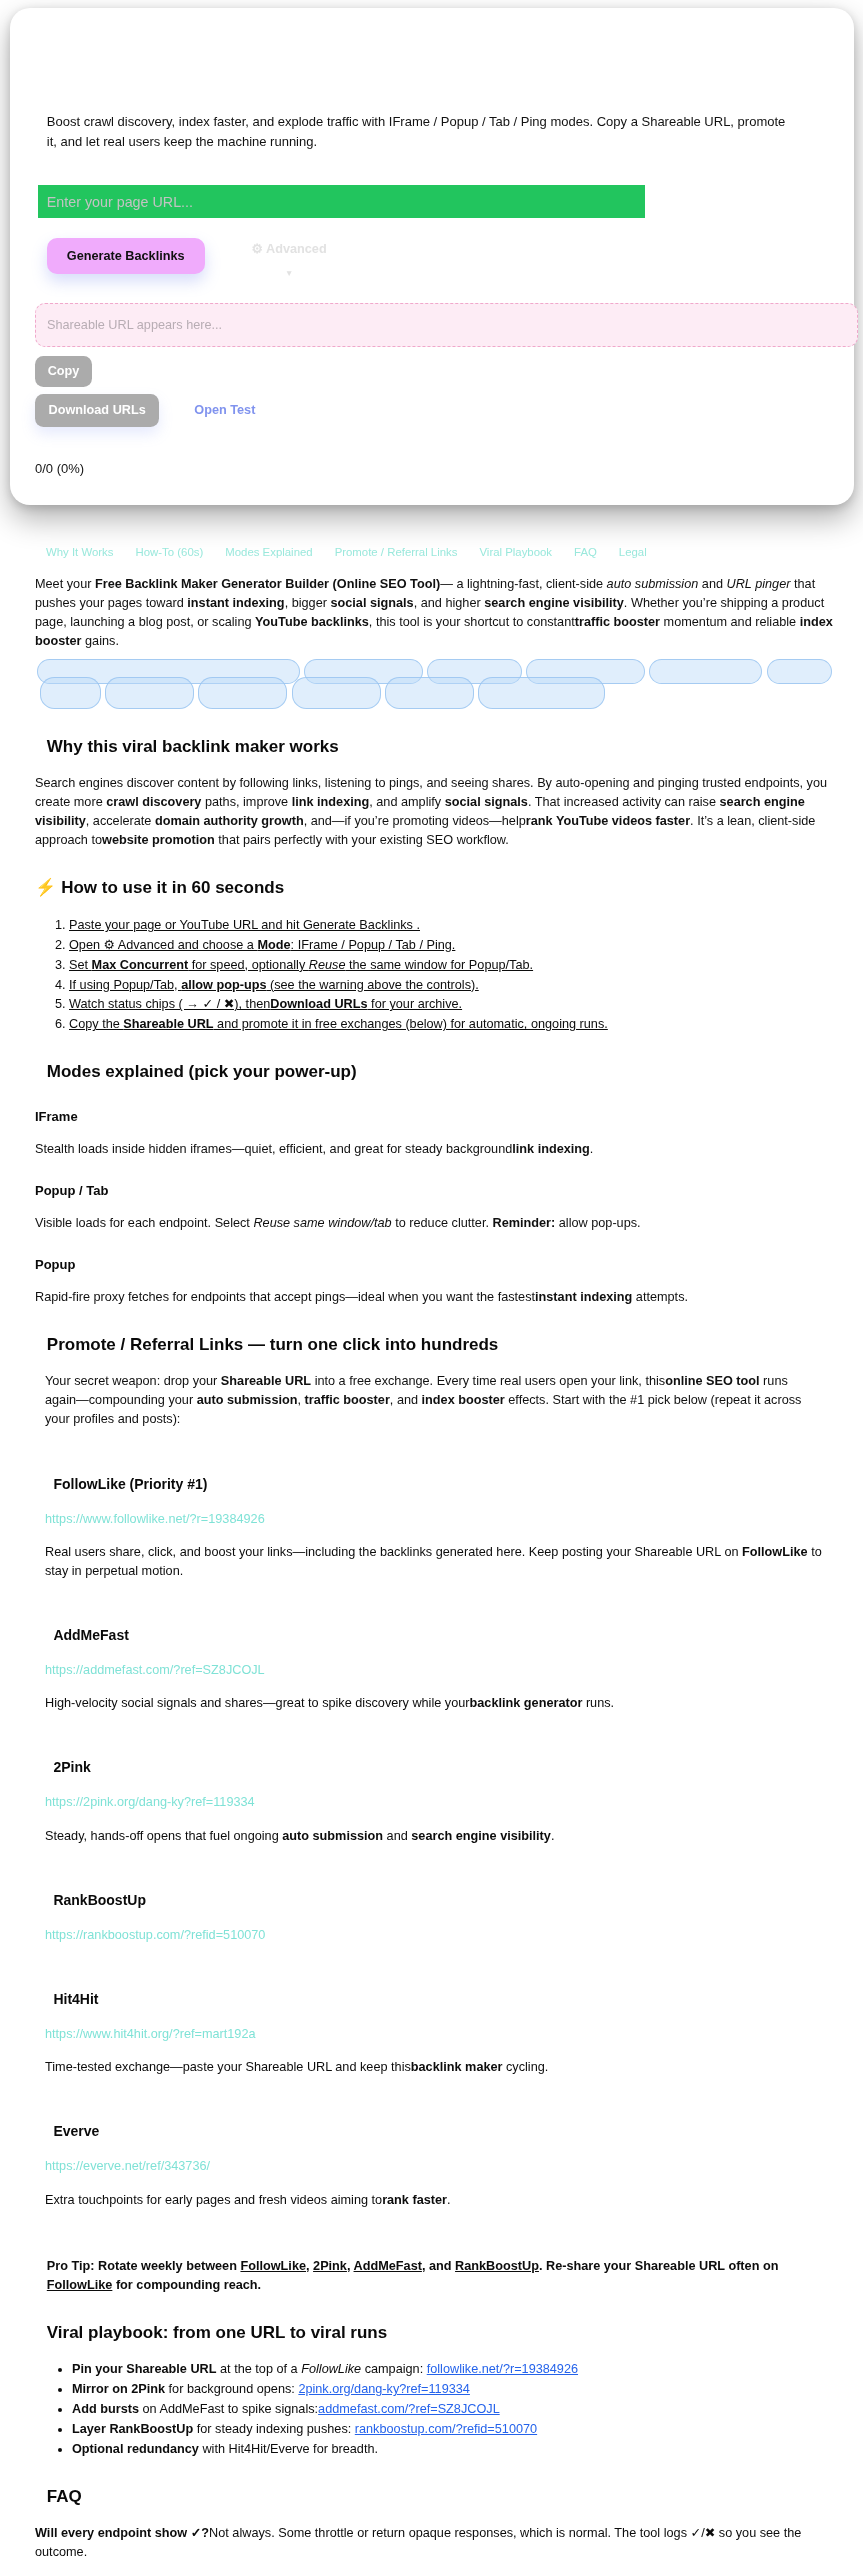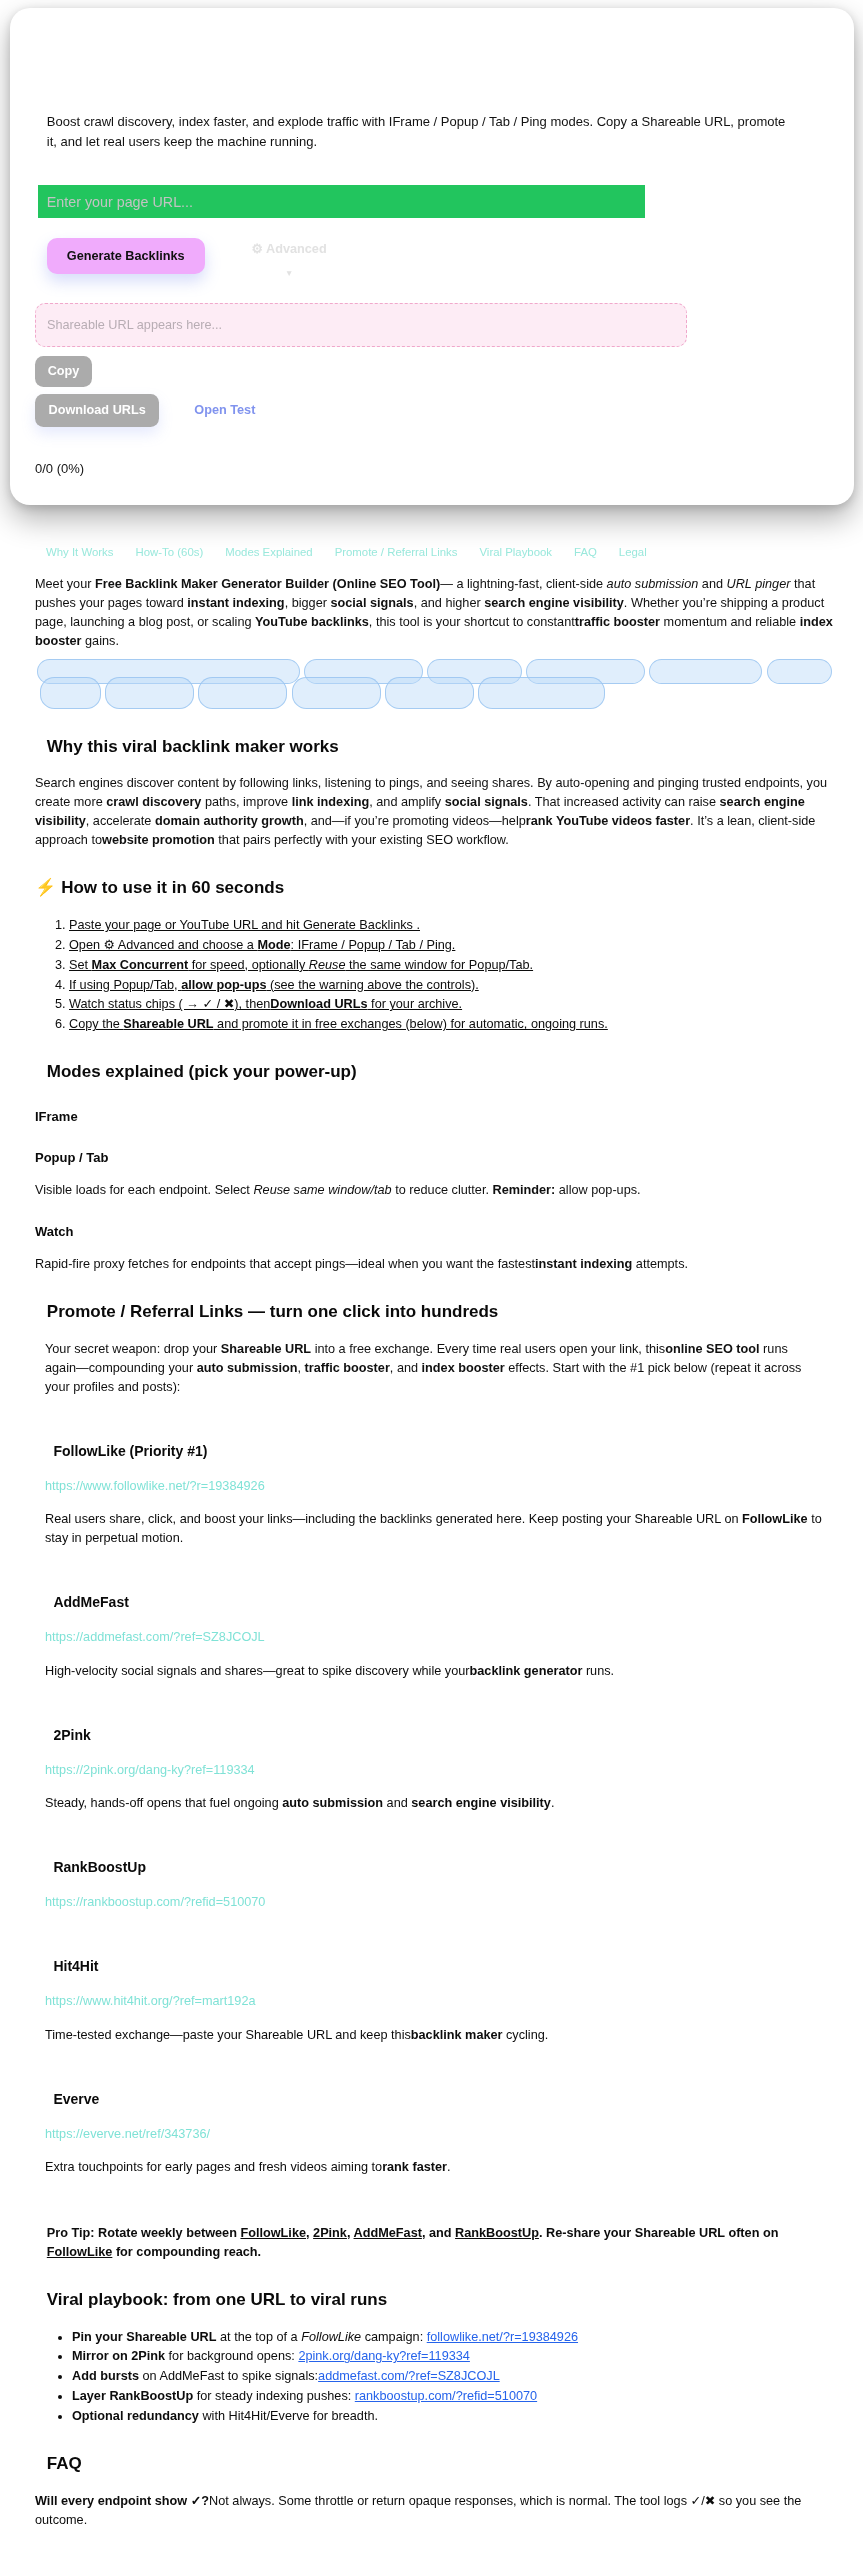--- a/index.html
+++ b/index.html
@@ -30,21 +30,21 @@
   .hero-controls { display:flex; align-items:flex-start; margin:20px 0 0 11.8px; }
   .btn-generate {
     background:#f0abfc; color:#101010; font-weight:bold; font-size:12.7px;
     border:none; border-radius:10px; padding:11px 20px; cursor:pointer;
     box-shadow:0 7.6px 15px rgba(130,150,240,.32);
     font-family:"Liberation Sans", sans-serif;
   }
   .advanced-toggle { margin-left:47px; margin-top:1.7px; display:flex; flex-direction:column; align-items:center; color:#e2e2e2; font-weight:bold; font-size:12.7px; cursor:pointer; }
   .advanced-caret { font-size:8.4px; margin-top:7.6px; color:#e2e2e2; }
   .share-box {
-    margin-top:23.6px; width:652px; background:#fdecf5; border:0.8px dashed #f0a8cb;
+    margin-top:23.6px; width:823px; background:#fdecf5; border:0.8px dashed #f0a8cb;
     border-radius:10px; padding:11.8px 11px; font-size:12.7px; color:#b8adb4;
   }
   .btn-copy, .btn-download {
     display:inline-block; background:#ababab; color:#fff; font-weight:bold; font-size:12.7px;
     border:none; border-radius:8.4px; cursor:pointer; font-family:"Liberation Sans", sans-serif;
   }
   .btn-copy { margin-top:8.4px; padding:8.4px 12.7px; }
   .download-row { margin-top:7.6px; display:flex; align-items:center; }
   .btn-download { padding:9.3px 13.5px; box-shadow:0 6.7px 13.5px rgba(140,160,245,.22); }
   .open-test { margin-left:35px; color:#8093ee; font-weight:bold; font-size:12.7px; text-decoration:none; cursor:pointer; }
@@ -163,27 +163,28 @@
         <li><span>If using Popup/Tab, </span><span class="b">allow pop-ups</span><span> (see the warning above the controls).</span></li>
         <li><span>Watch status chips ( → ✓ / ✖), then</span><span class="b">Download URLs</span><span> for your archive.</span></li>
         <li><span>Copy the </span><span class="b">Shareable URL</span><span> and promote it in free exchanges (below) for automatic, ongoing runs.</span></li>
       </ol>
 
     <h2 class="indent">Modes explained (pick your power-up)</h2>
     <div>
 
     <div>
           <h3>IFrame</h3>
+          <p class="para"><span>Stealth loads inside hidden iframes—quiet, efficient, and great for steady background</span><span class="b">link indexing</span><span>.</span></p>
         </div>
         <div>
           <h3>Popup / Tab</h3>
           <p class="para"><span>Visible loads for each endpoint. Select </span><span class="i">Reuse same window/tab</span><span> to reduce clutter. </span><span class="b">Reminder:</span><span> allow pop-ups.</span></p>
         </div>
         <div>
-          <h3>Watch</h3>
+          <h3>Popup</h3>
           <p class="para"><span>Rapid-fire proxy fetches for endpoints that accept pings—ideal when you want the fastest</span><span class="b">instant indexing</span><span> attempts.</span></p>
         </div>
       </div>
 
     <h2 class="indent">Promote / Referral Links — turn one click into hundreds</h2>
     <p class="para promo-intro"><span>Your secret weapon: drop your </span><span class="b">Shareable URL</span><span> into a free exchange. Every time real users open your link, this</span><span class="b">online SEO tool</span><span> runs again—compounding your </span><span class="b">auto submission</span><span>, </span><span class="b">traffic booster</span><span>, and </span><span class="b">index booster</span><span> effects. Start with the #1 pick below (repeat it across your profiles and posts):</span></p>
 
     <div>
 
     <div class="ref-card">

